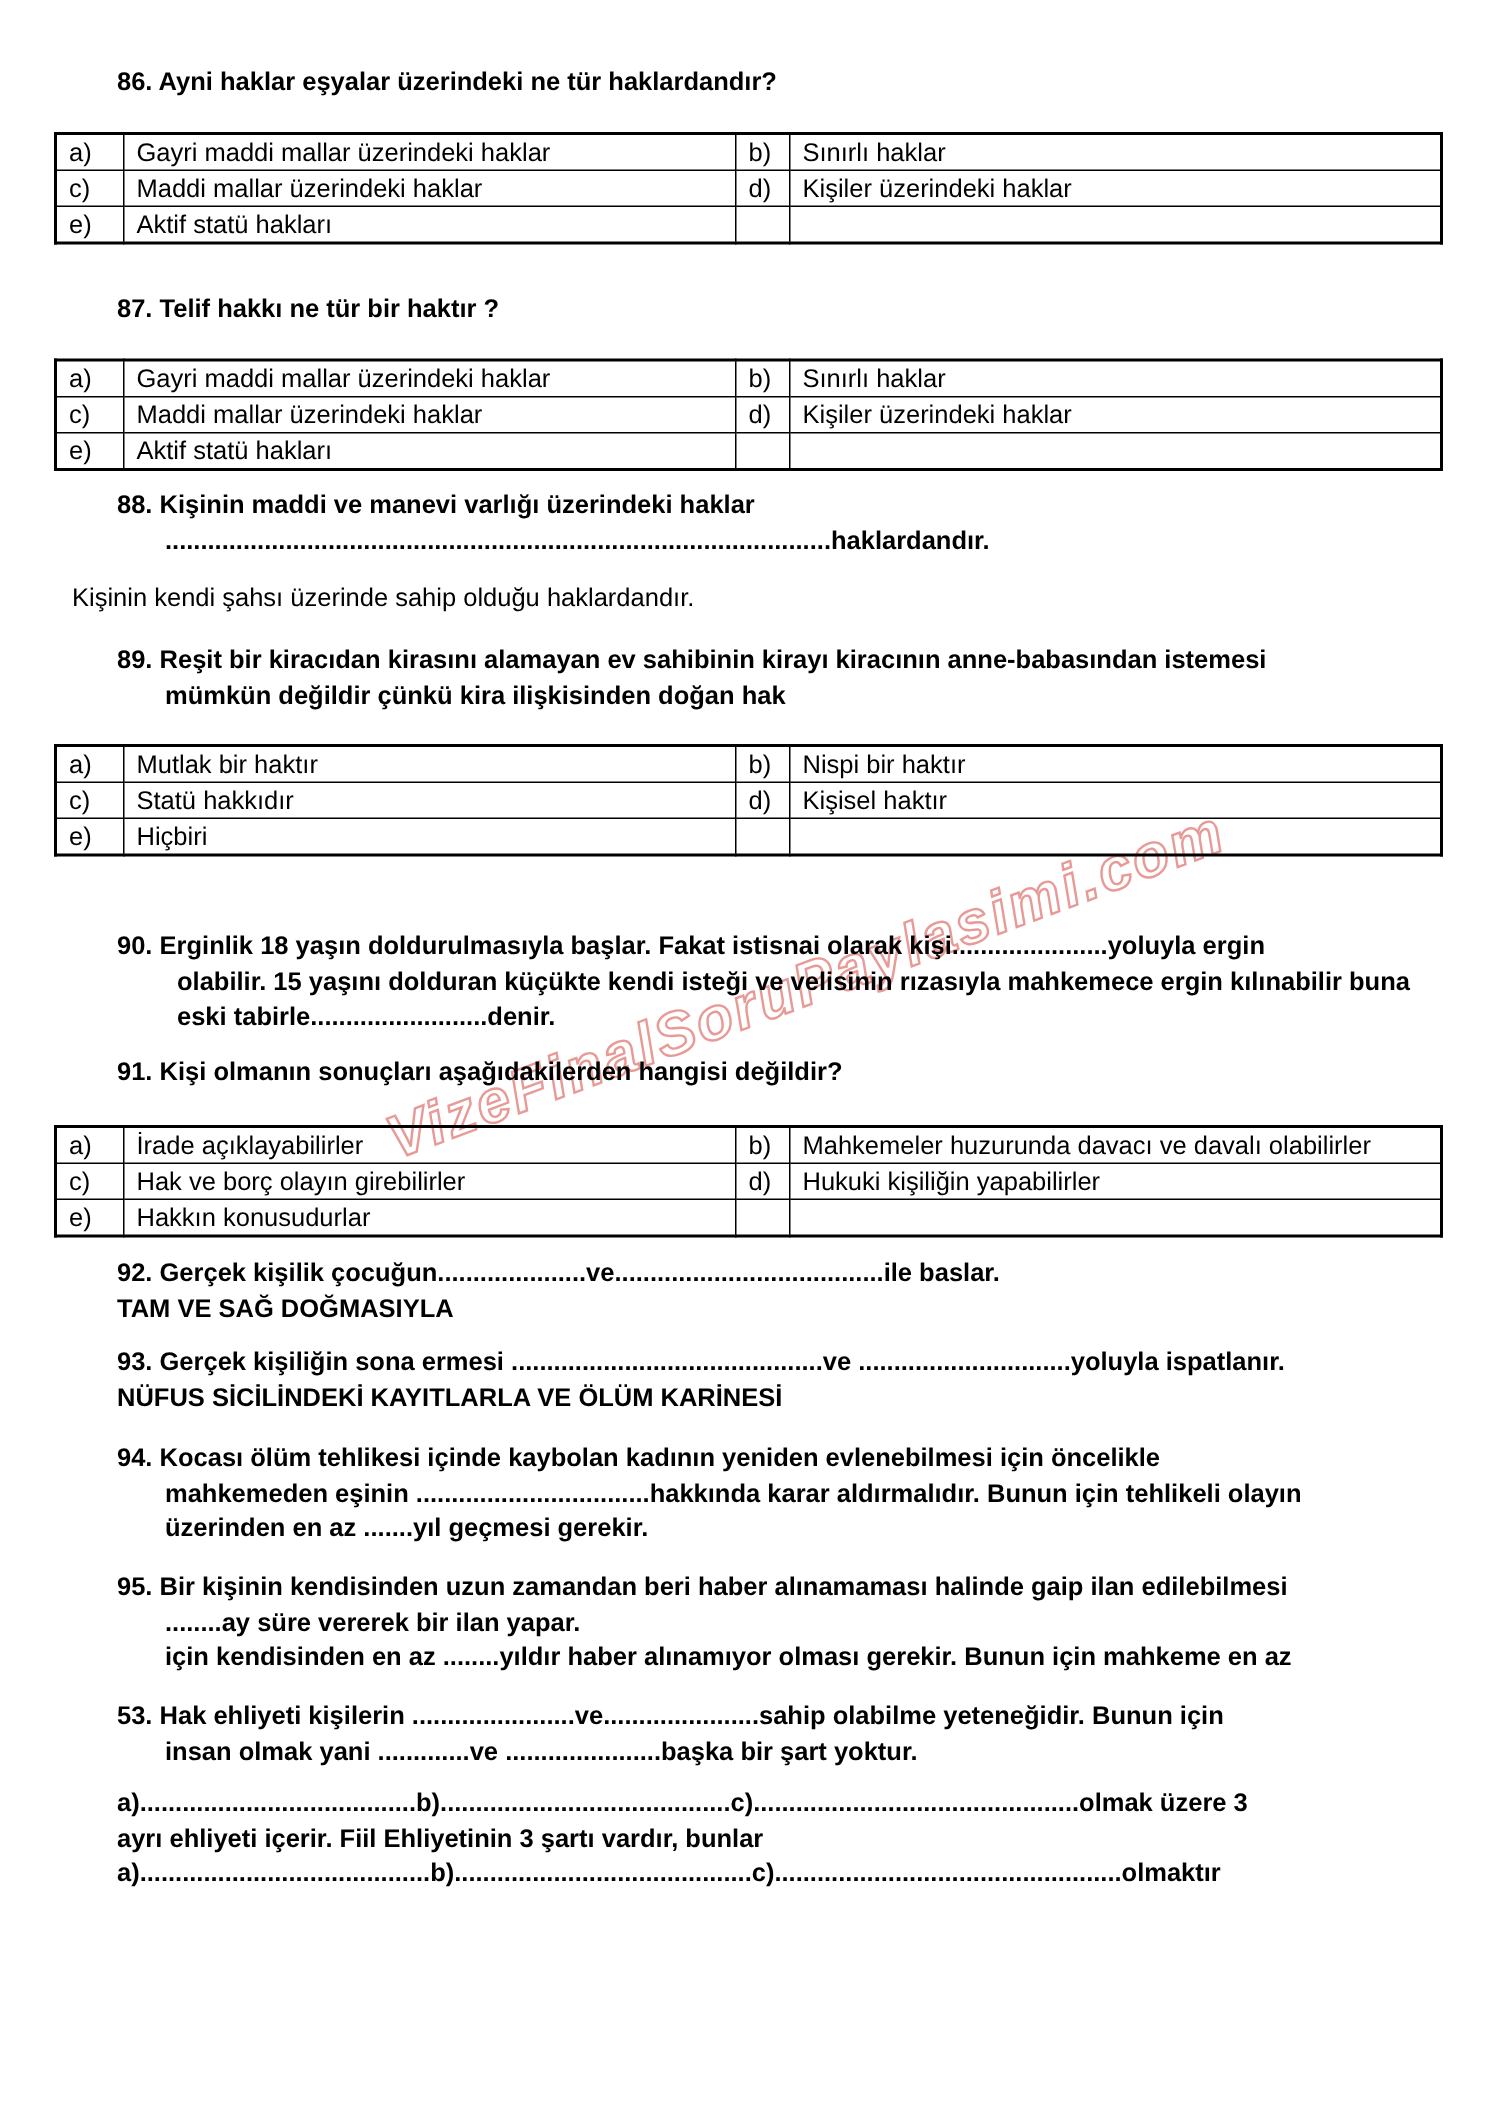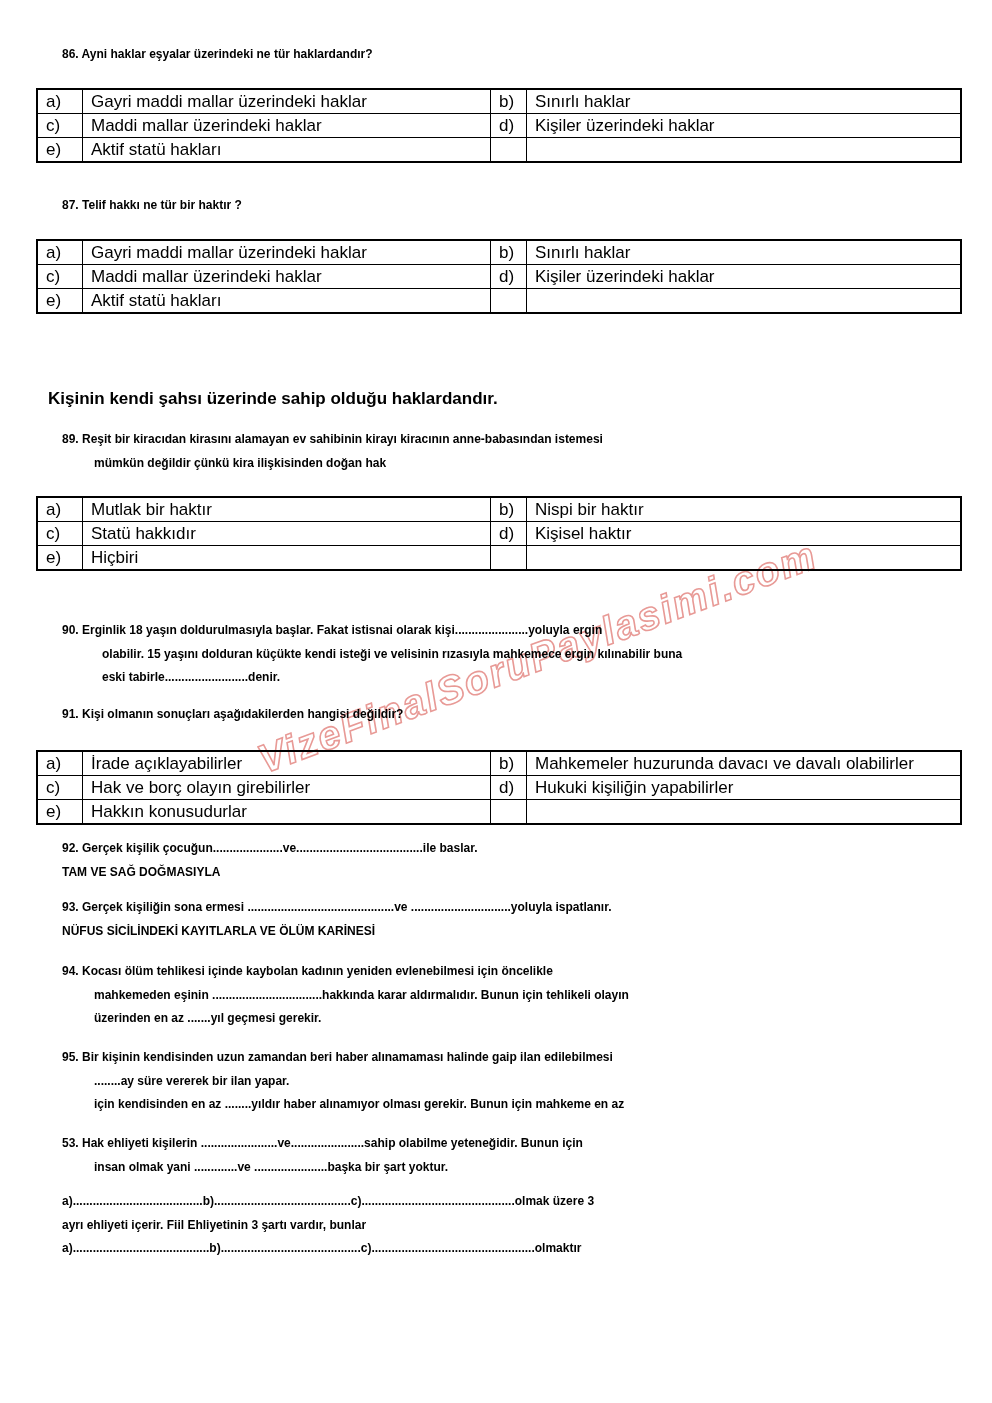--- a/index.html
+++ b/index.html
@@ -1,28 +1,28 @@
 <!DOCTYPE html>
 <html><head>
 <meta charset="utf-8">
 <style>
   html,body{margin:0;padding:0;background:#fff;}
   .page{
     position:relative;width:992px;height:1403px;background:#ffffff;
     font-family:"Liberation Sans",sans-serif;color:#000;overflow:hidden;
   }
   .qblock{
-    position:absolute;left:62px;font-size:12px;font-weight:bold;
+    position:absolute;left:78px;font-size:17px;font-weight:bold;
     line-height:23.5px;white-space:nowrap;z-index:2;
   }
   .qblock .line{height:23.5px;}
   .qblock .ind{margin-left:32px;}
   .qblock .reg{font-weight:bold;margin-left:40px;}
   .ansline{
-    position:absolute;left:48px;font-size:17px;font-weight:bold;
+    position:absolute;left:48px;font-size:17px;font-weight:normal;
     line-height:23.5px;white-space:nowrap;z-index:2;
   }
   table.opt{
     position:absolute;left:36px;width:926px;border-collapse:collapse;
     font-size:17px;font-weight:normal;z-index:2;background:transparent;
     border:2px solid #000;table-layout:fixed;
   }
   table.opt td{border:1px solid #000;height:23px;padding:0 0 0 8px;overflow:hidden;white-space:nowrap;}
   td.cL1{width:36px;}
   td.cT1{width:399px;padding-left:13px;margin-top:24px;}
@@ -88,20 +88,24 @@
     </tr>
     <tr>
       <td class="cL1">e)</td>
       <td class="cT1">Aktif statü hakları</td>
       <td class="cL2"></td>
       <td class="cT2"></td>
     </tr>
   </tbody>
     </table>
 
+  <div class="qblock" style="top:325px">
+    <div class="line">88. Kişinin maddi ve manevi varlığı üzerindeki haklar</div>
+    <div class="line ind">..............................................................................................haklardandır.</div>
+  </div>
   <div class="ansline" style="top:387px">Kişinin kendi şahsı üzerinde sahip olduğu haklardandır.</div>
 
   <div class="qblock" style="top:428px">
     <div class="line">89. Reşit bir kiracıdan kirasını alamayan ev sahibinin kirayı kiracının anne-babasından istemesi</div>
     <div class="line ind">mümkün değildir çünkü kira ilişkisinden doğan hak</div>
   </div>
   <table class="opt" style="top:496px">
     <tbody>
         <tr>
       <td class="cL1">a)</td>

